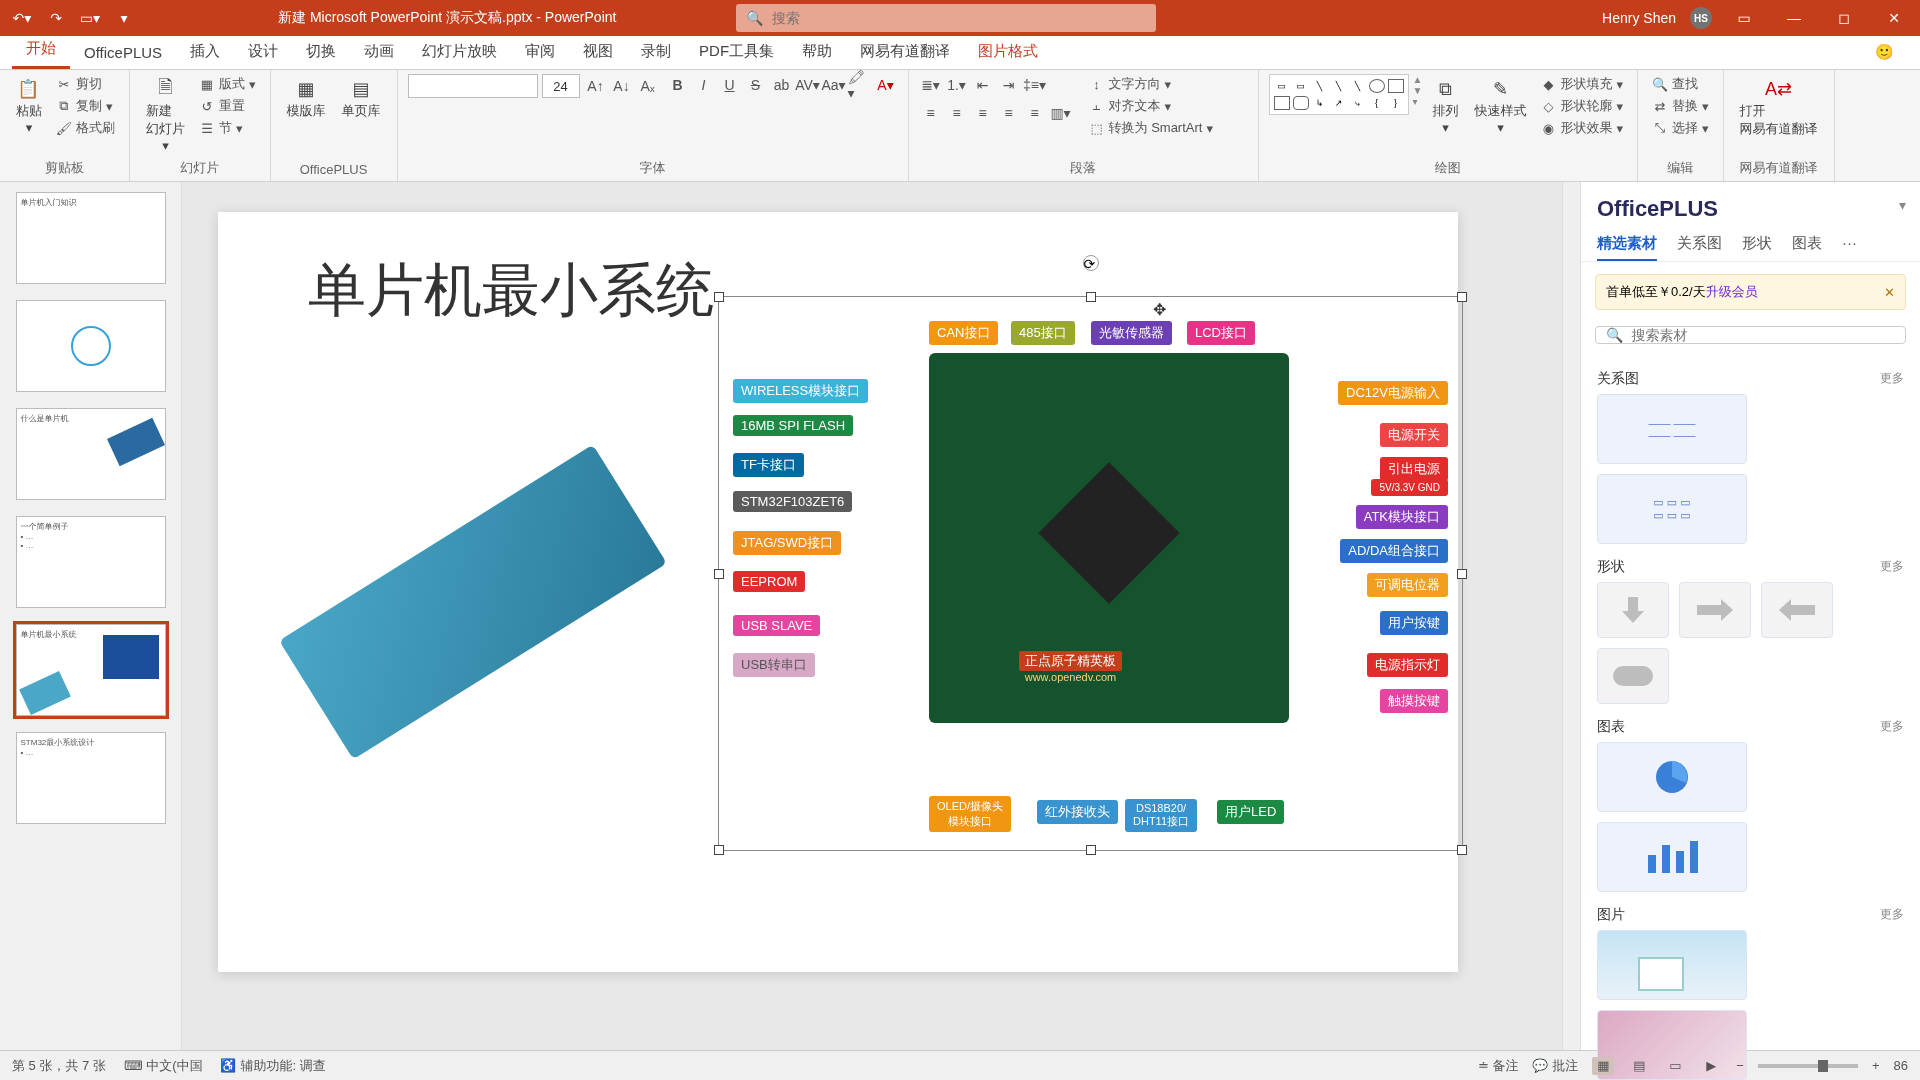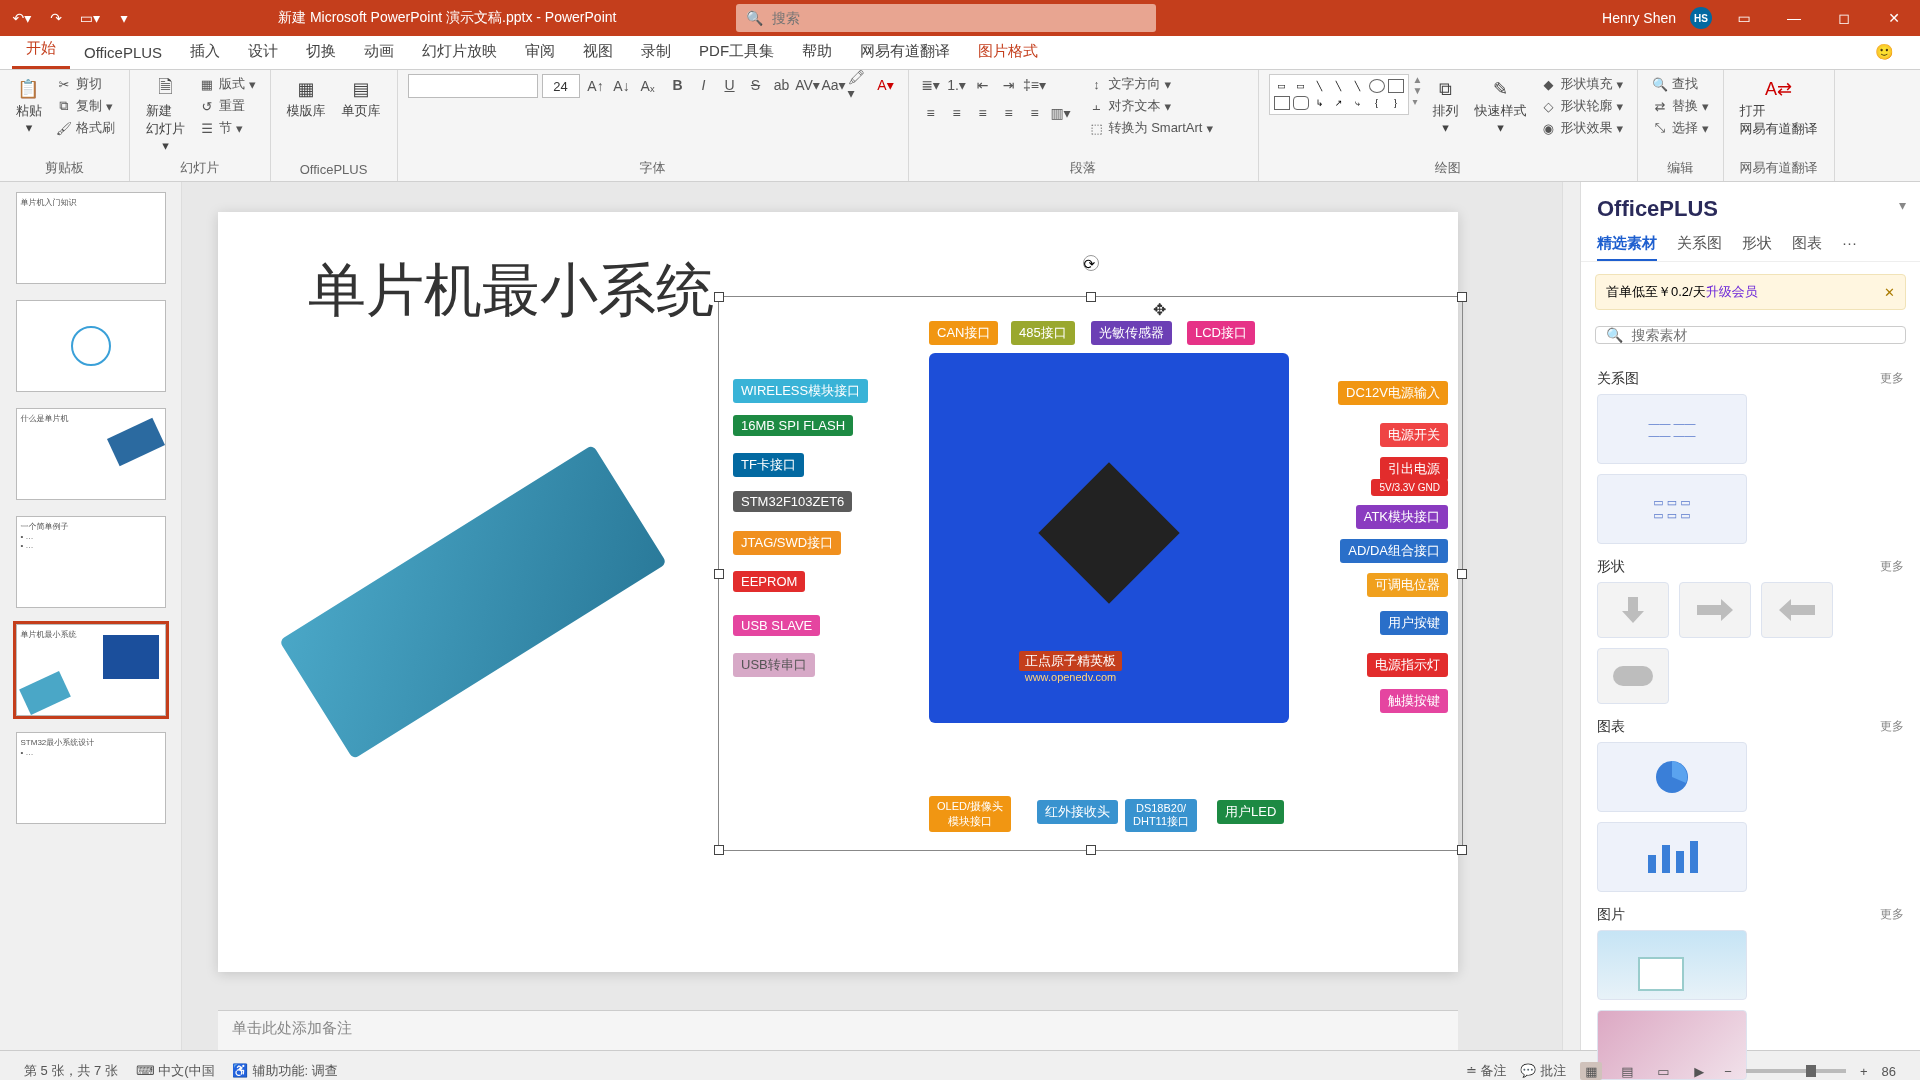--- a/index.html
+++ b/index.html
@@ -6,21 +6,21 @@
 body { width: 1920px; height: 1080px; background: #f0f0f0; overflow: hidden; font-size: 14px; }
 
 
 .titlebar { height: 36px; background: #c43e1c; display: flex; align-items: center; color: #fff; padding: 0 8px; }
 .titlebar .qat { display: flex; gap: 6px; align-items: center; }
 .titlebar .qat-btn { width: 28px; height: 28px; display: flex; align-items: center; justify-content: center; border-radius: 4px; }
 .titlebar .title { margin-left: 140px; font-size: 14px; }
 .titlebar .search { margin-left: 120px; width: 420px; height: 28px; background: #e8a591; border-radius: 3px; display: flex; align-items: center; padding: 0 10px; gap: 8px; color: #5a1f0b; }
 .titlebar .search input { background: transparent; border: none; outline: none; flex: 1; color: #5a1f0b; font-size: 14px; }
 .titlebar .right { margin-left: auto; display: flex; align-items: center; gap: 14px; }
-.titlebar .avatar { width: 22px; height: 22px; border-radius: 50%; background: #0369a1; display: flex; align-items: center; justify-content: center; font-size: 10px; font-weight: bold; }
+.titlebar .avatar { width: 22px; height: 22px; border-radius: 50%; background: #737373; display: flex; align-items: center; justify-content: center; font-size: 10px; font-weight: bold; }
 .titlebar .winbtn { width: 36px; height: 28px; display: flex; align-items: center; justify-content: center; }
 
 
 .tabs { height: 34px; background: #fff; display: flex; align-items: flex-end; padding: 0 12px; border-bottom: 1px solid #d0d0d0; }
 .tab { padding: 8px 14px; font-size: 15px; color: #444; cursor: pointer; }
 .tab.active { border-bottom: 3px solid #c43e1c; color: #c43e1c; font-weight: 500; }
 .tab.contextual { color: #c43e1c; }
 
 
 .ribbon { height: 112px; background: #f5f5f5; border-bottom: 1px solid #d0d0d0; display: flex; }
@@ -49,21 +49,21 @@
 .slide-canvas { position: absolute; left: 36px; top: 30px; width: 1240px; height: 760px; background: #fff; box-shadow: 0 2px 12px rgba(0,0,0,.15); }
 .slide-title { position:absolute; left:90px; top:40px; font-size:58px; color:#333; font-weight:400; }
 .img-sel { position:absolute; border:1px solid #888; }
 .img-sel.main { left:500px; top:84px; width:745px; height:555px; }
 .handle { position:absolute; width:10px; height:10px; background:#fff; border:1px solid #444; }
 .rotate-handle { position:absolute; width:16px; height:16px; border:1px solid #999; border-radius:50%; left:50%; top:-42px; transform:translateX(-50%);}
 .notes { position:absolute; left:36px; bottom:0; width:1240px; height:40px; background:#f5f5f5; border-top:1px solid #ccc; padding:8px 14px; color:#888; font-size:15px;}
 
 
 .board-area { position:absolute; left:0; top:0; width:100%; height:100%; }
-.pcb { position:absolute; left:210px; top:56px; width:360px; height:370px; background:#1d4ed8; border-radius:6px; }
+.pcb { position:absolute; left:210px; top:56px; width:360px; height:370px; background:#14532d; border-radius:6px; }
 .pcb-chip { position:absolute; left:130px; top:130px; width:100px; height:100px; background:#222; transform:rotate(45deg);}
 .lbl { position:absolute; font-size:13px; color:#fff; padding:3px 8px; border-radius:3px; white-space:nowrap; }
 
 .blue-pill  { position:absolute; left:50px; top:200px; width:410px; height:380px; background:transparent;}
 .blue-pill .board { position:absolute; left:20px; top:120px; width:370px; height:140px; background:linear-gradient(135deg,#4aa7c7,#2a7a9a); transform:rotate(-32deg); border-radius:6px; }
 
 
 .side { width: 340px; background: #fff; border-left: 1px solid #ddd; display: flex; flex-direction: column; }
 .side-header { padding: 14px 16px 6px; font-size: 22px; font-weight: 600; color: #2a2a5a; }
 .side-tabs { display: flex; padding: 0 16px; gap: 20px; font-size: 15px; color: #555; border-bottom: 1px solid #eee;}
@@ -75,21 +75,21 @@
 .side-search input { border:none; outline:none; flex:1; font-size:14px; }
 .cat { padding: 2px 16px; }
 .cat-head { display:flex; justify-content:space-between; font-size:14px; color:#333; margin:10px 0 6px;}
 .cat-head .more { color:#888; font-size:12px;}
 .cat-items { display:flex; gap:10px; flex-wrap:wrap; }
 .cat-items .card { width:150px; height:70px; background:#eef2fa; border:1px solid #dde3ef; border-radius:4px; display:flex; align-items:center; justify-content:center; color:#5a7acc; font-size:11px;}
 .shape-row .card { width:72px; height:56px; background:#f3f3f3; display:flex; align-items:center; justify-content:center;}
 .shape-row .card svg { fill:#bdbdbd; }
 
 
-.statusbar { height:30px; background:#f0f0f0; border-top:1px solid #ccc; display:flex; align-items:flex-end; padding:0 24px; font-size:13px; color:#555; gap:18px;}
+.statusbar { height:30px; background:#f0f0f0; border-top:1px solid #ccc; display:flex; align-items:center; padding:0 12px; font-size:13px; color:#555; gap:18px;}
 .statusbar .right { margin-left:auto; display:flex; align-items:center; gap:14px;}
 .viewbtn { width:22px; height:18px; display:inline-flex; align-items:center; justify-content:center;}
 .viewbtn.active { background:#d0c2bb; border-radius:2px;}
 .zoom-slider { width:100px; height:4px; background:#bbb; position:relative;}
 .zoom-slider .thumbz { position:absolute; left:60%; top:-4px; width:10px; height:12px; background:#666;}
 </style>
 </head>
 <body>
 
 <div class="titlebar">
@@ -372,21 +372,20 @@
 模块接口</div>
           <div class="lbl" style="left:318px;bottom:26px;background:#3993cf">红外接收头</div>
           <div class="lbl" style="left:406px;bottom:18px;background:#3993cf;white-space:pre;font-size:11px;text-align:center">DS18B20/
 DHT11接口</div>
           <div class="lbl" style="left:498px;bottom:26px;background:#1d8a43">用户LED</div>
         </div>
       </div>
 
       <div style="position:absolute; left:935px; top:88px; font-size:16px; color:#333;">✥</div>
     </div>
-    <div class="notes"><span>单击此处添加备注</span></div>
     <div class="scroll-v"></div>
   </div>
 
   <div class="side">
     <div style="display:flex;align-items:center;justify-content:space-between;padding-right:14px;">
       <div class="side-header">OfficePLUS</div>
       <div style="color:#888">▾</div>
     </div>
     <div class="side-tabs">
       <div class="st active">精选素材</div>

